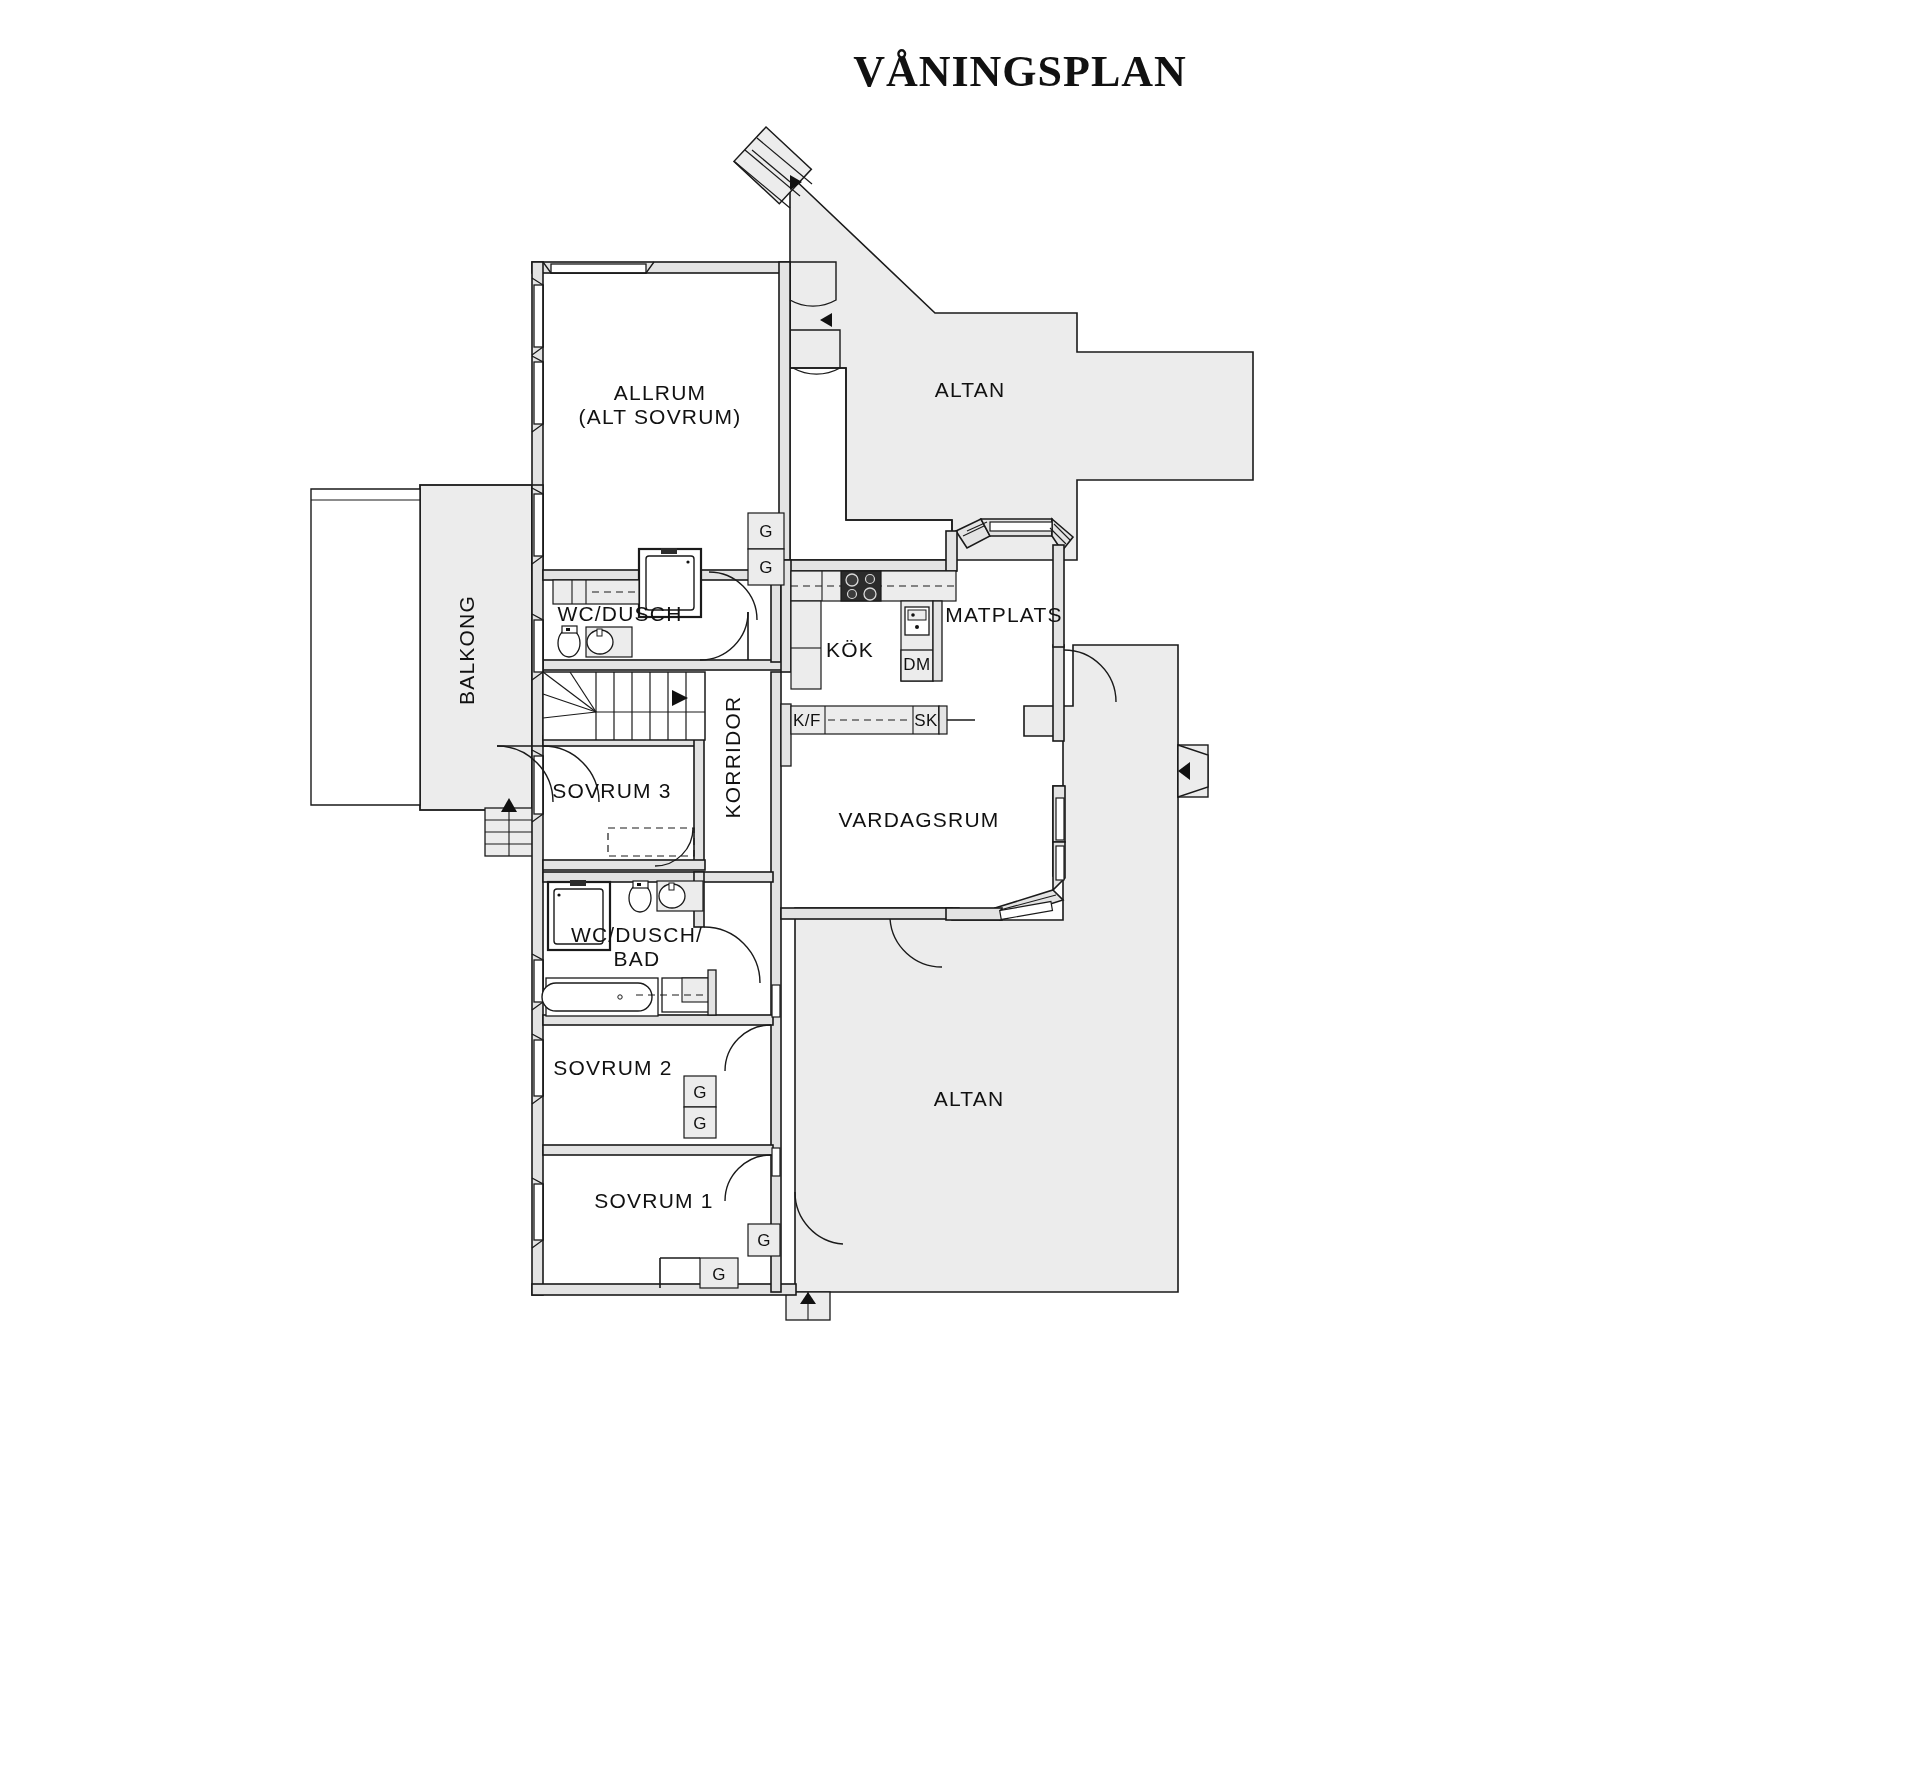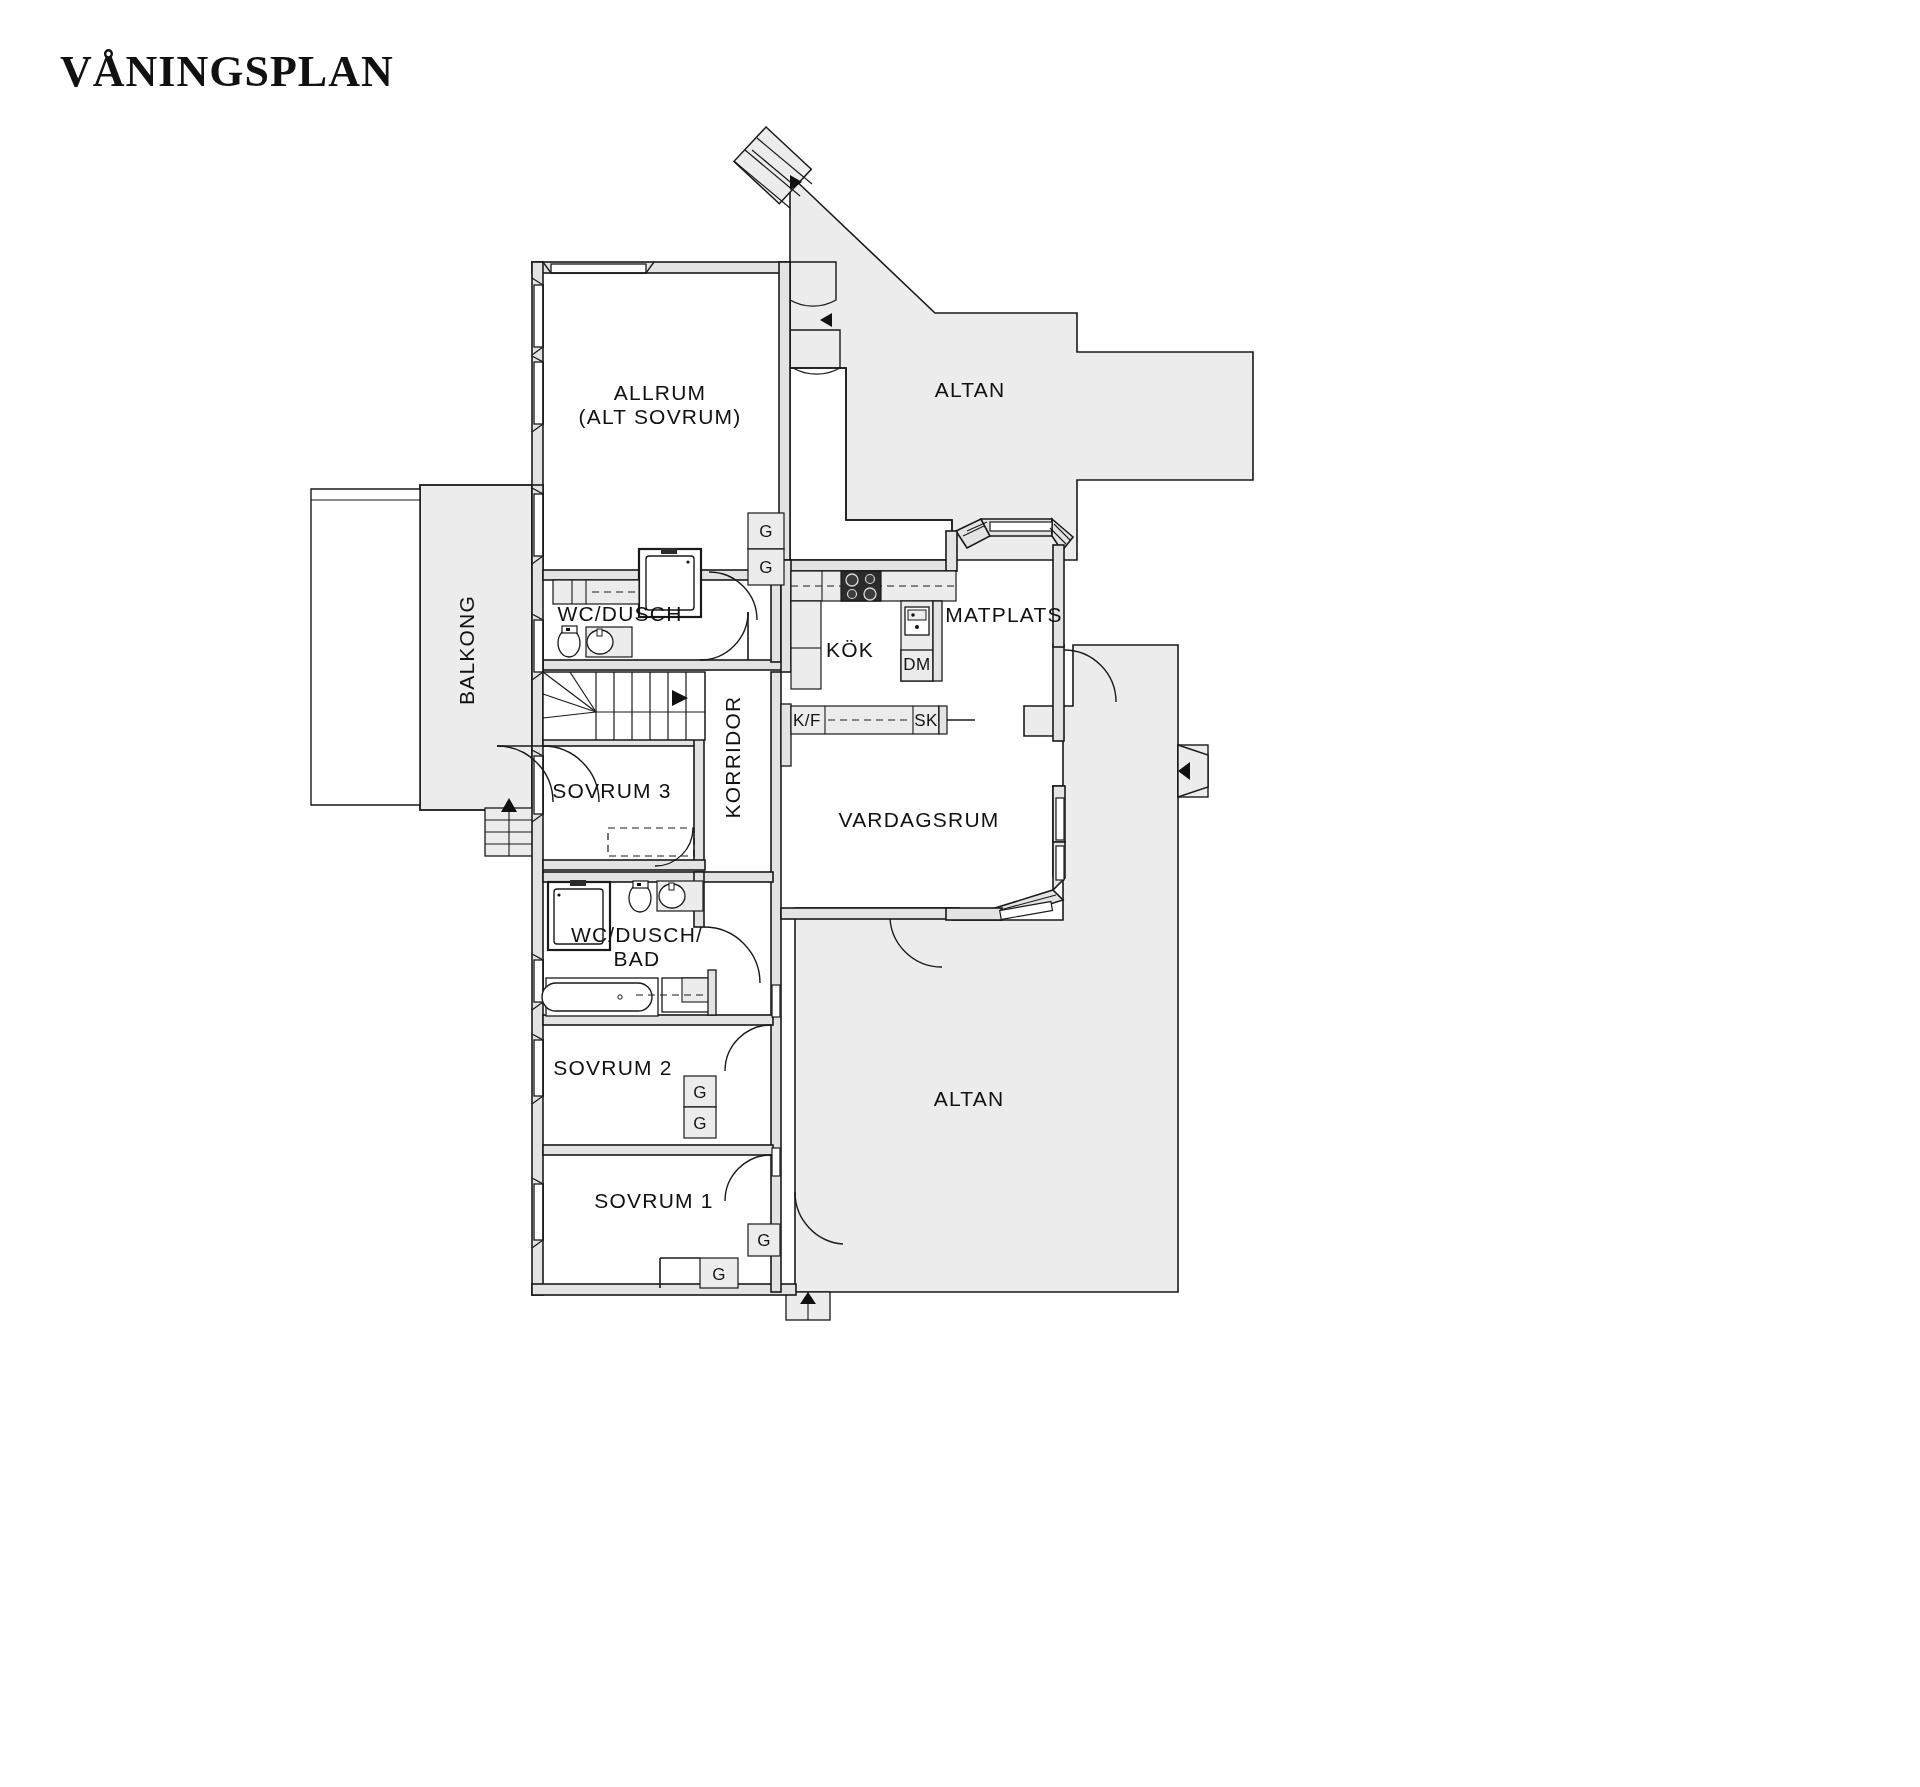--- a/index.html
+++ b/index.html
@@ -12,21 +12,21 @@
     height: 1787px;
     font-family: "Liberation Sans", sans-serif;
     position: relative;
     overflow: hidden;
   }
   #plan-title {
     position: absolute;
     top: 46px;
     left: 0;
     width: 1920px;
-    text-align: left;
+    text-align: center;
     font-family: "Liberation Serif", serif;
     font-weight: bold;
     font-size: 44px;
     letter-spacing: 1px;
     color: #111111;
   }
   
   #plan-title .inner { display: inline-block; transform: translateX(60px); }
 
   #floorplan-canvas {

